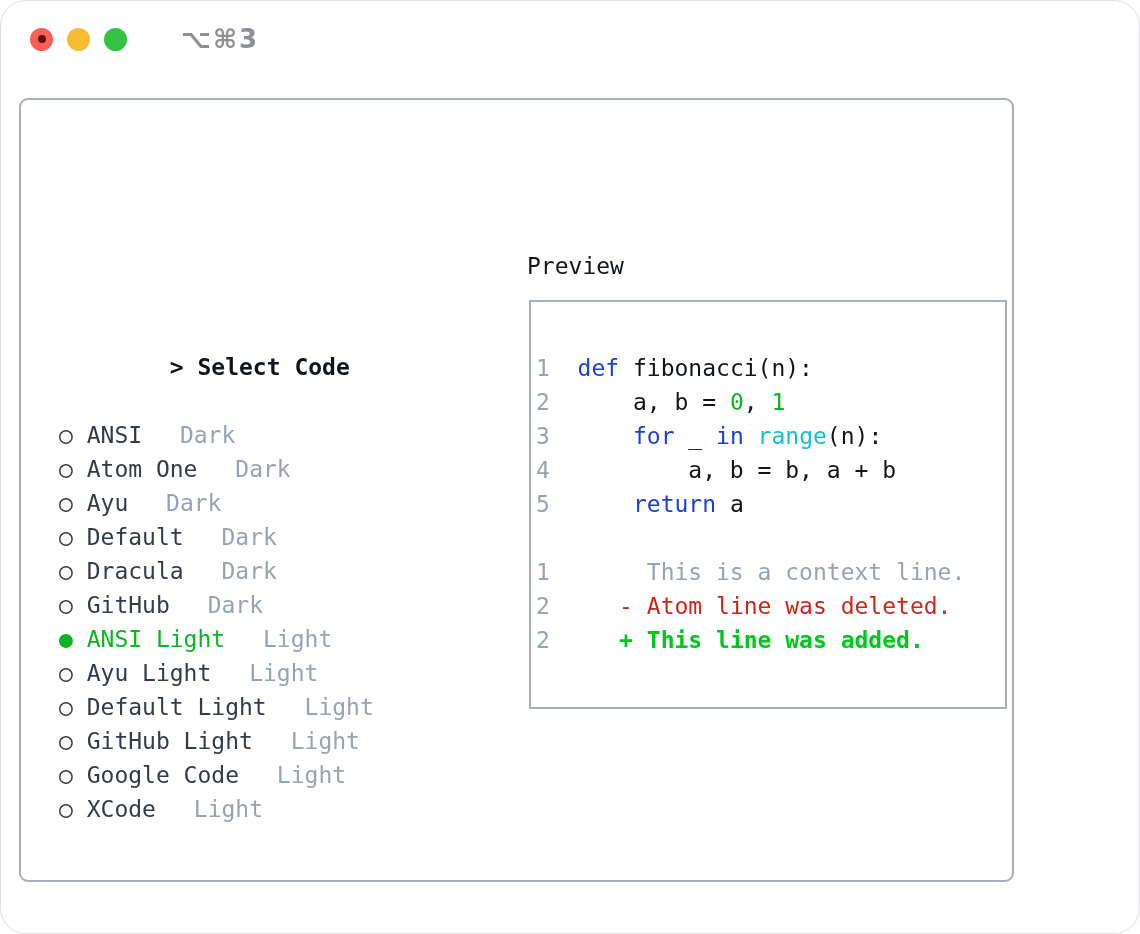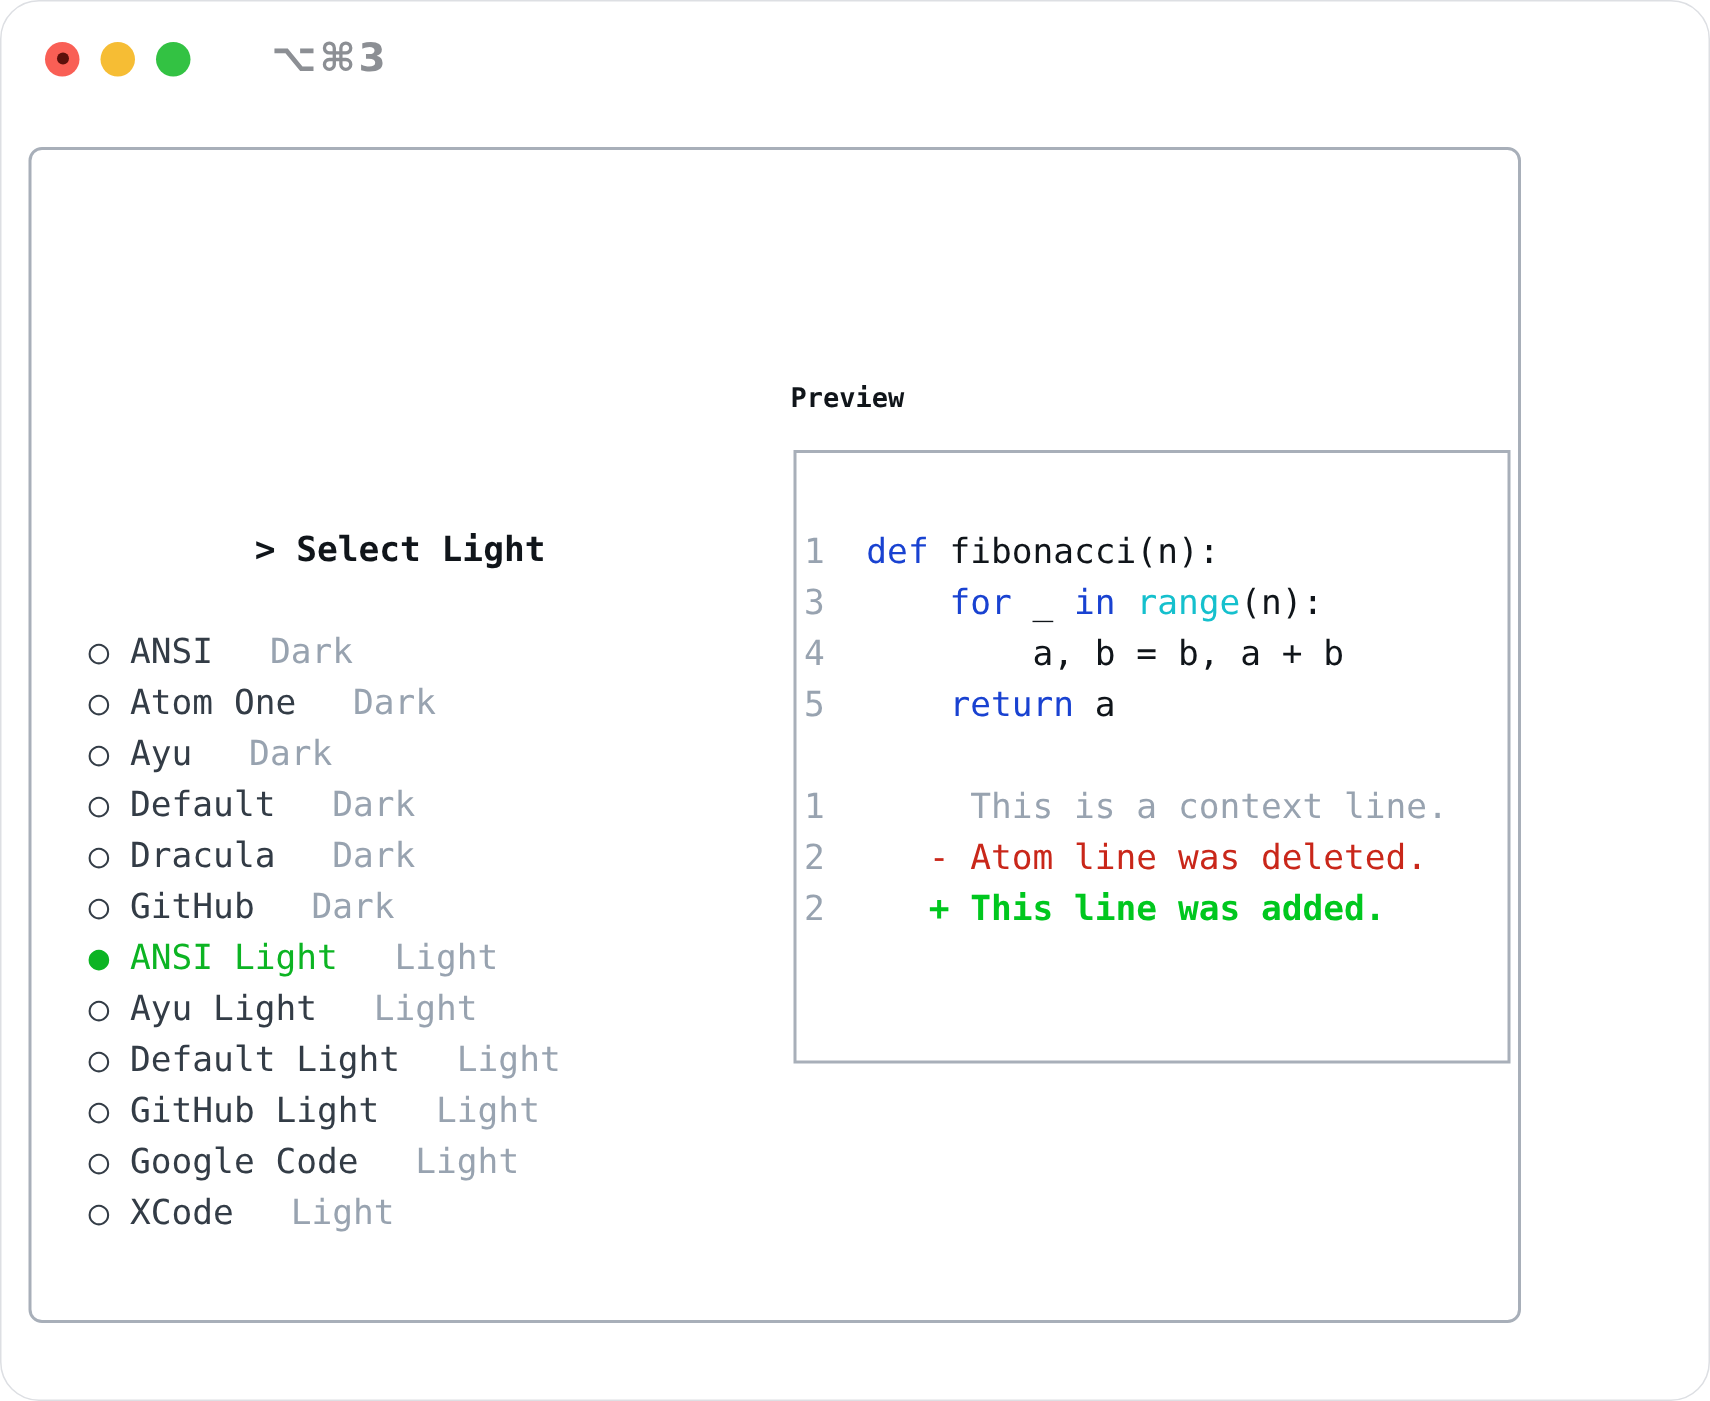--- a/index.html
+++ b/index.html
@@ -40,22 +40,22 @@
   .marker { display:inline-block; width:2ch; white-space:pre; }
   .focus-marker { color:var(--ink,#10151a); font-weight:700; }
   .radio-off { color:var(--name,#333c46); }
   .radio-on  { color:var(--green,#0cb423); }
   .title-text { color:var(--ink,#10151a); font-weight:700; }
   .name  { color:var(--name,#333c46); }
   .name-selected { color:var(--green,#0cb423); }
   .variant { color:var(--muted,#98a3b0);margin-left:24px; }
   
   .preview-title {
-    position:absolute; left:506px; top:149px; font-size:18px; line-height:34px;
-    font-weight:700; color:var(--ink,#10151a);
+    position:absolute; left:506px; top:149px; font-size:23px; line-height:34px;
+    font-weight:400; color:var(--ink,#10151a);
   }
   .preview-box {
     position:absolute; left:508px; top:200px; width:478px; height:409px;
     border:2px solid var(--border,#a8afb9); box-sizing:border-box; background:#fff;
     padding:49px 0 0 5px; overflow:hidden;
   }
   .pline { height:34px; line-height:34px; font-size:23px; white-space:pre; }
   .tok-ln   { color:var(--muted,#98a3b0); }
   .tok-code { color:var(--ink,#10151a); }
   .tok-kw   { color:var(--blue,#1942d1); }
@@ -74,34 +74,35 @@
     <button class="light light-close"></button>
     <button class="light light-min"></button>
     <button class="light light-zoom"></button>
     <span class="shortcut">⌥⌘3</span>
   </div>
 
   <div class="panel">
 
     <div class="left-col">
       <div class="row">
-        <span class="marker focus-marker">&gt;</span><span class="title-text">Select Light</span>
+        <span class="marker focus-marker">&gt;</span><span class="title-text">Select Code</span>
       </div>
       <div><div class="row"><span class="marker radio-off">○</span><span class="name">ANSI</span><span class="variant"> Dark</span></div><div class="row"><span class="marker radio-off">○</span><span class="name">Atom One</span><span class="variant"> Dark</span></div><div class="row"><span class="marker radio-off">○</span><span class="name">Ayu</span><span class="variant"> Dark</span></div><div class="row"><span class="marker radio-off">○</span><span class="name">Default</span><span class="variant"> Dark</span></div><div class="row"><span class="marker radio-off">○</span><span class="name">Dracula</span><span class="variant"> Dark</span></div><div class="row"><span class="marker radio-off">○</span><span class="name">GitHub</span><span class="variant"> Dark</span></div><div class="row"><span class="marker radio-on">●</span><span class="name-selected">ANSI Light</span><span class="variant"> Light</span></div><div class="row"><span class="marker radio-off">○</span><span class="name">Ayu Light</span><span class="variant"> Light</span></div><div class="row"><span class="marker radio-off">○</span><span class="name">Default Light</span><span class="variant"> Light</span></div><div class="row"><span class="marker radio-off">○</span><span class="name">GitHub Light</span><span class="variant"> Light</span></div><div class="row"><span class="marker radio-off">○</span><span class="name">Google Code</span><span class="variant"> Light</span></div><div class="row"><span class="marker radio-off">○</span><span class="name">XCode</span><span class="variant"> Light</span></div></div>
       <div class="spacer"></div>
       
       
       
       
     </div>
 
     <div class="preview-title">Preview</div>
     <div class="preview-box">
       <div>
           <div class="pline"><span class="tok-ln">1</span><span class="tok-code">  </span><span class="tok-kw">def</span><span class="tok-code"> fibonacci(n):</span></div>
+          <div class="pline"><span class="tok-ln">2</span><span class="tok-code">      a, b = </span><span class="tok-num">0</span><span class="tok-code">, </span><span class="tok-num">1</span></div>
           <div class="pline"><span class="tok-ln">3</span><span class="tok-code">      </span><span class="tok-kw">for</span><span class="tok-code"> _ </span><span class="tok-kw">in</span><span class="tok-code"> </span><span class="tok-fn">range</span><span class="tok-code">(n):</span></div>
           <div class="pline"><span class="tok-ln">4</span><span class="tok-code">          a, b = b, a + b</span></div>
           <div class="pline"><span class="tok-ln">5</span><span class="tok-code">      </span><span class="tok-kw">return</span><span class="tok-code"> a</span></div>
           <div class="pline"></div>
           <div class="pline"><span class="tok-ln">1</span><span class="tok-ctx">       This is a context line.</span></div>
           <div class="pline"><span class="tok-ln">2</span><span class="tok-code">     </span><span class="tok-del">- Atom line was deleted.</span></div>
           <div class="pline"><span class="tok-ln">2</span><span class="tok-code">     </span><span class="tok-add">+ This line was added.</span></div>
         </div>
     </div>
 

